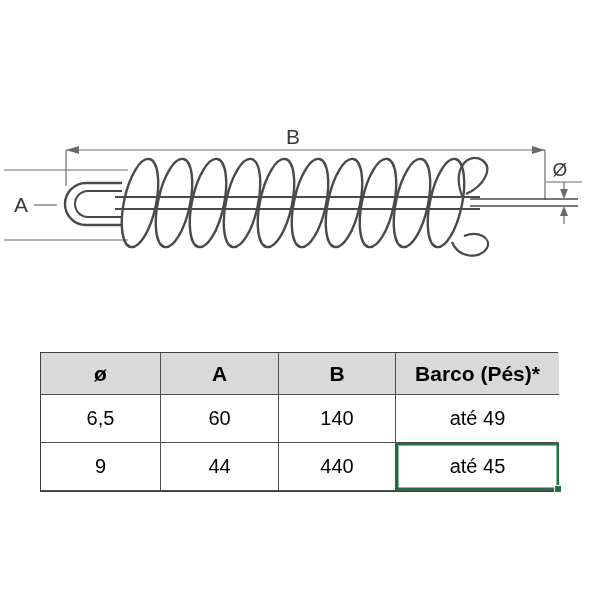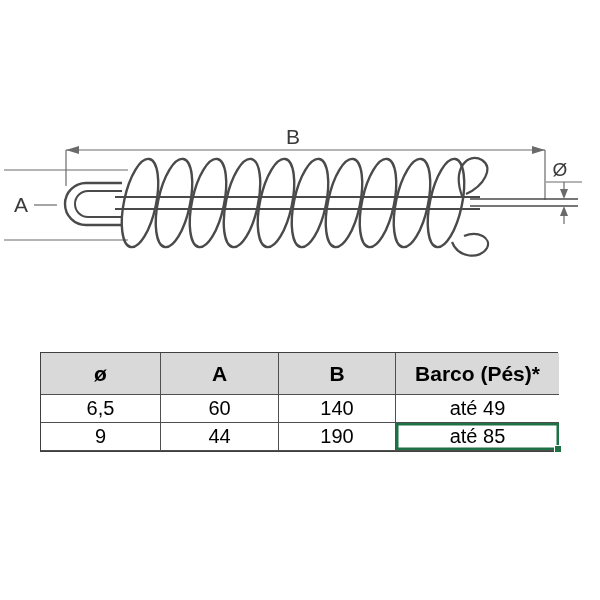--- a/index.html
+++ b/index.html
@@ -51,21 +51,21 @@
     border: 1.6px solid #3f3f3f;
     box-sizing: border-box;
     background: #fff;
   }
   .cell {
     border-right: 1.2px solid #4f4f4f;
     border-bottom: 1.2px solid #4f4f4f;
     display: flex;
     align-items: center;
     justify-content: center;
-    height: 28px;
+    height: 48px;
     font-size: 20px;
     box-sizing: border-box;
     position: relative;
     background: #fff;
   }
   .cell:nth-child(4n) { border-right: none; }
   .cell.header {
     background: #d9d9d9;
     font-weight: bold;
     font-size: 21px;
@@ -156,20 +156,20 @@
     <div class="cell header">B</div>
     <div class="cell header">Barco (Pés)*</div>
 
     <div class="cell">6,5</div>
     <div class="cell">60</div>
     <div class="cell">140</div>
     <div class="cell">até 49</div>
 
     <div class="cell row2">9</div>
     <div class="cell row2">44</div>
-    <div class="cell row2">190</div>
+    <div class="cell row2">440</div>
     <div class="cell row2 selected">
-      <span>até 85</span>
+      <span>até 45</span>
       <span class="fill-handle"></span>
     </div>
 
   </div>
 </div>
 
 </body></html>

